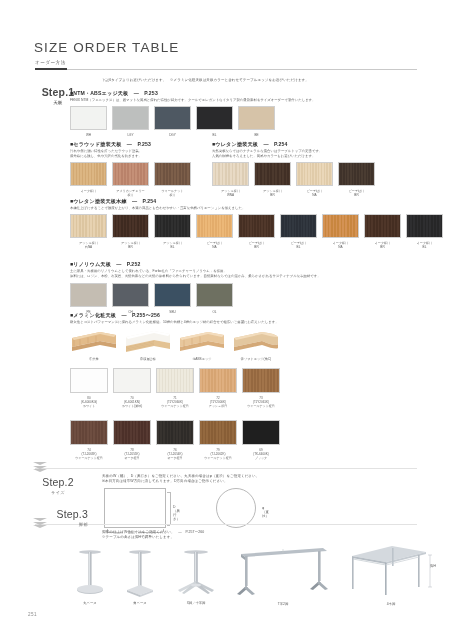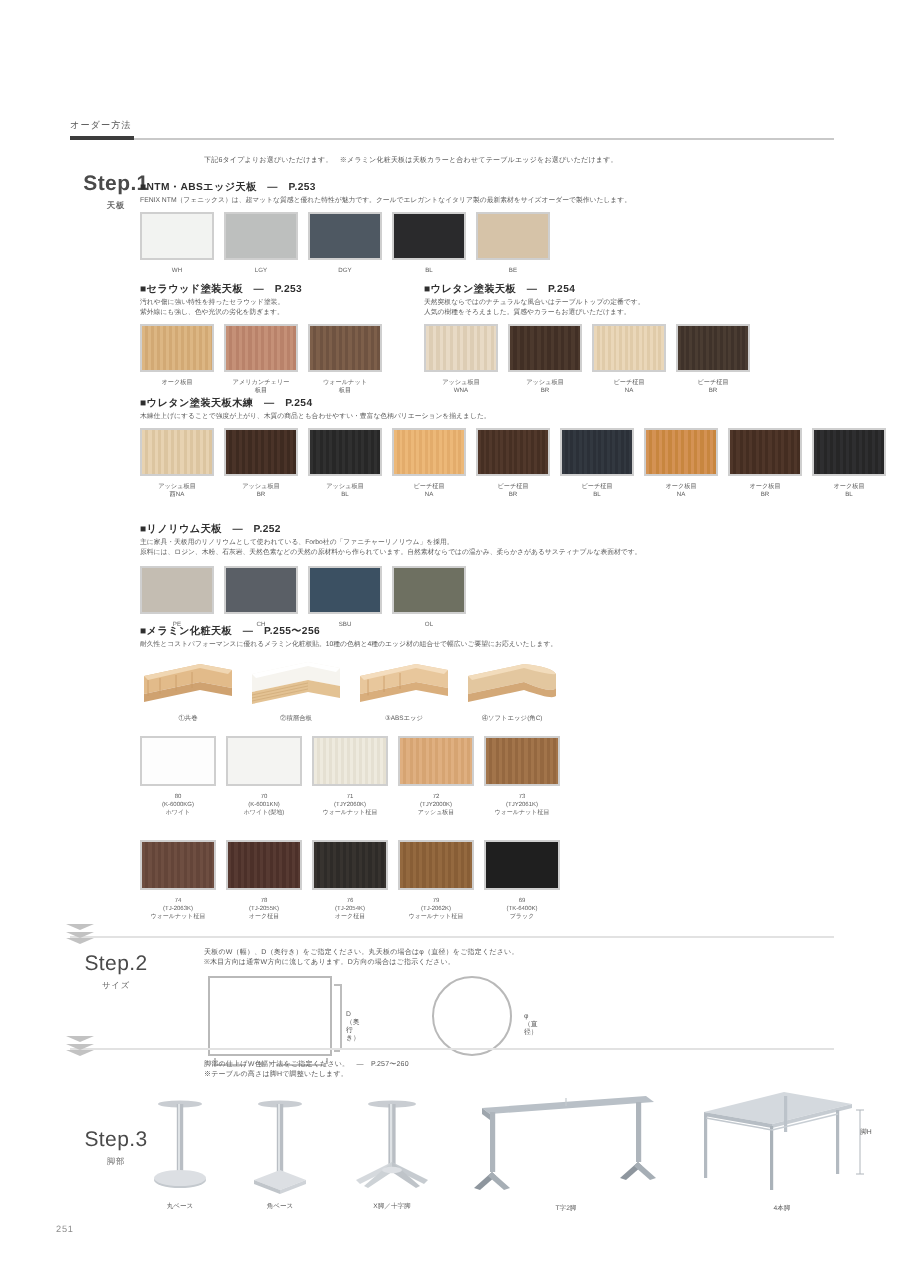--- a/index.html
+++ b/index.html
@@ -25,21 +25,21 @@
   .rule-wrap .dark { position:absolute; left:0; top:0; width:32px; height:2px; background:#3d3d3d; }
   .rule-wrap .light { position:absolute; left:32px; top:0.6px; width:350px; height:0.8px; background:#c9c9c9; }
 
   
   .step { position:absolute; text-align:center; width:60px; }
   .step .num { font-size:10.5px; color:#4a4a4a; letter-spacing:.2px; }
   .step .jp { font-size:4.2px; color:#6a6a6a; margin-top:2px; letter-spacing:.4px; }
 
   .step1 { left:28px; top:86px;font-weight:bold; }
   .step2 { left:28px; top:476px; }
-  .step3 { left:28px; top:564px; }
+  .step3 { left:28px; top:508px;text-align:right; }
 
   .chev { position:absolute; left:33px; width:22px; height:12px; }
   .chev span {
     display:block; height:0; border-left:7px solid transparent;
     border-right:7px solid transparent; border-top:3.2px solid #c2c2c2;
     margin-bottom:.6px; width:0;
   }
   .chev1 { top:462px; }
   .chev2 { top:518px; }
 
@@ -85,20 +85,21 @@
 
   .pageno { position:absolute; left:28px; top:612px; font-size:4.6px; color:#8c8c8c; letter-spacing:.4px; }
 
   .divider { position:absolute; background:#e2e2e2; height:0.5px; }
 </style>
 </head>
 <body>
 
 <div class="page">
 
+  <div class="title">SIZE ORDER TABLE</div>
   <div class="subtitle">オーダー方法</div>
   <div class="rule-wrap">
     <div class="dark"></div>
     <div class="light"></div>
   </div>
 
   <div class="step step1">
     <div class="num">Step.1</div>
     <div class="jp">天板</div>
   </div>

